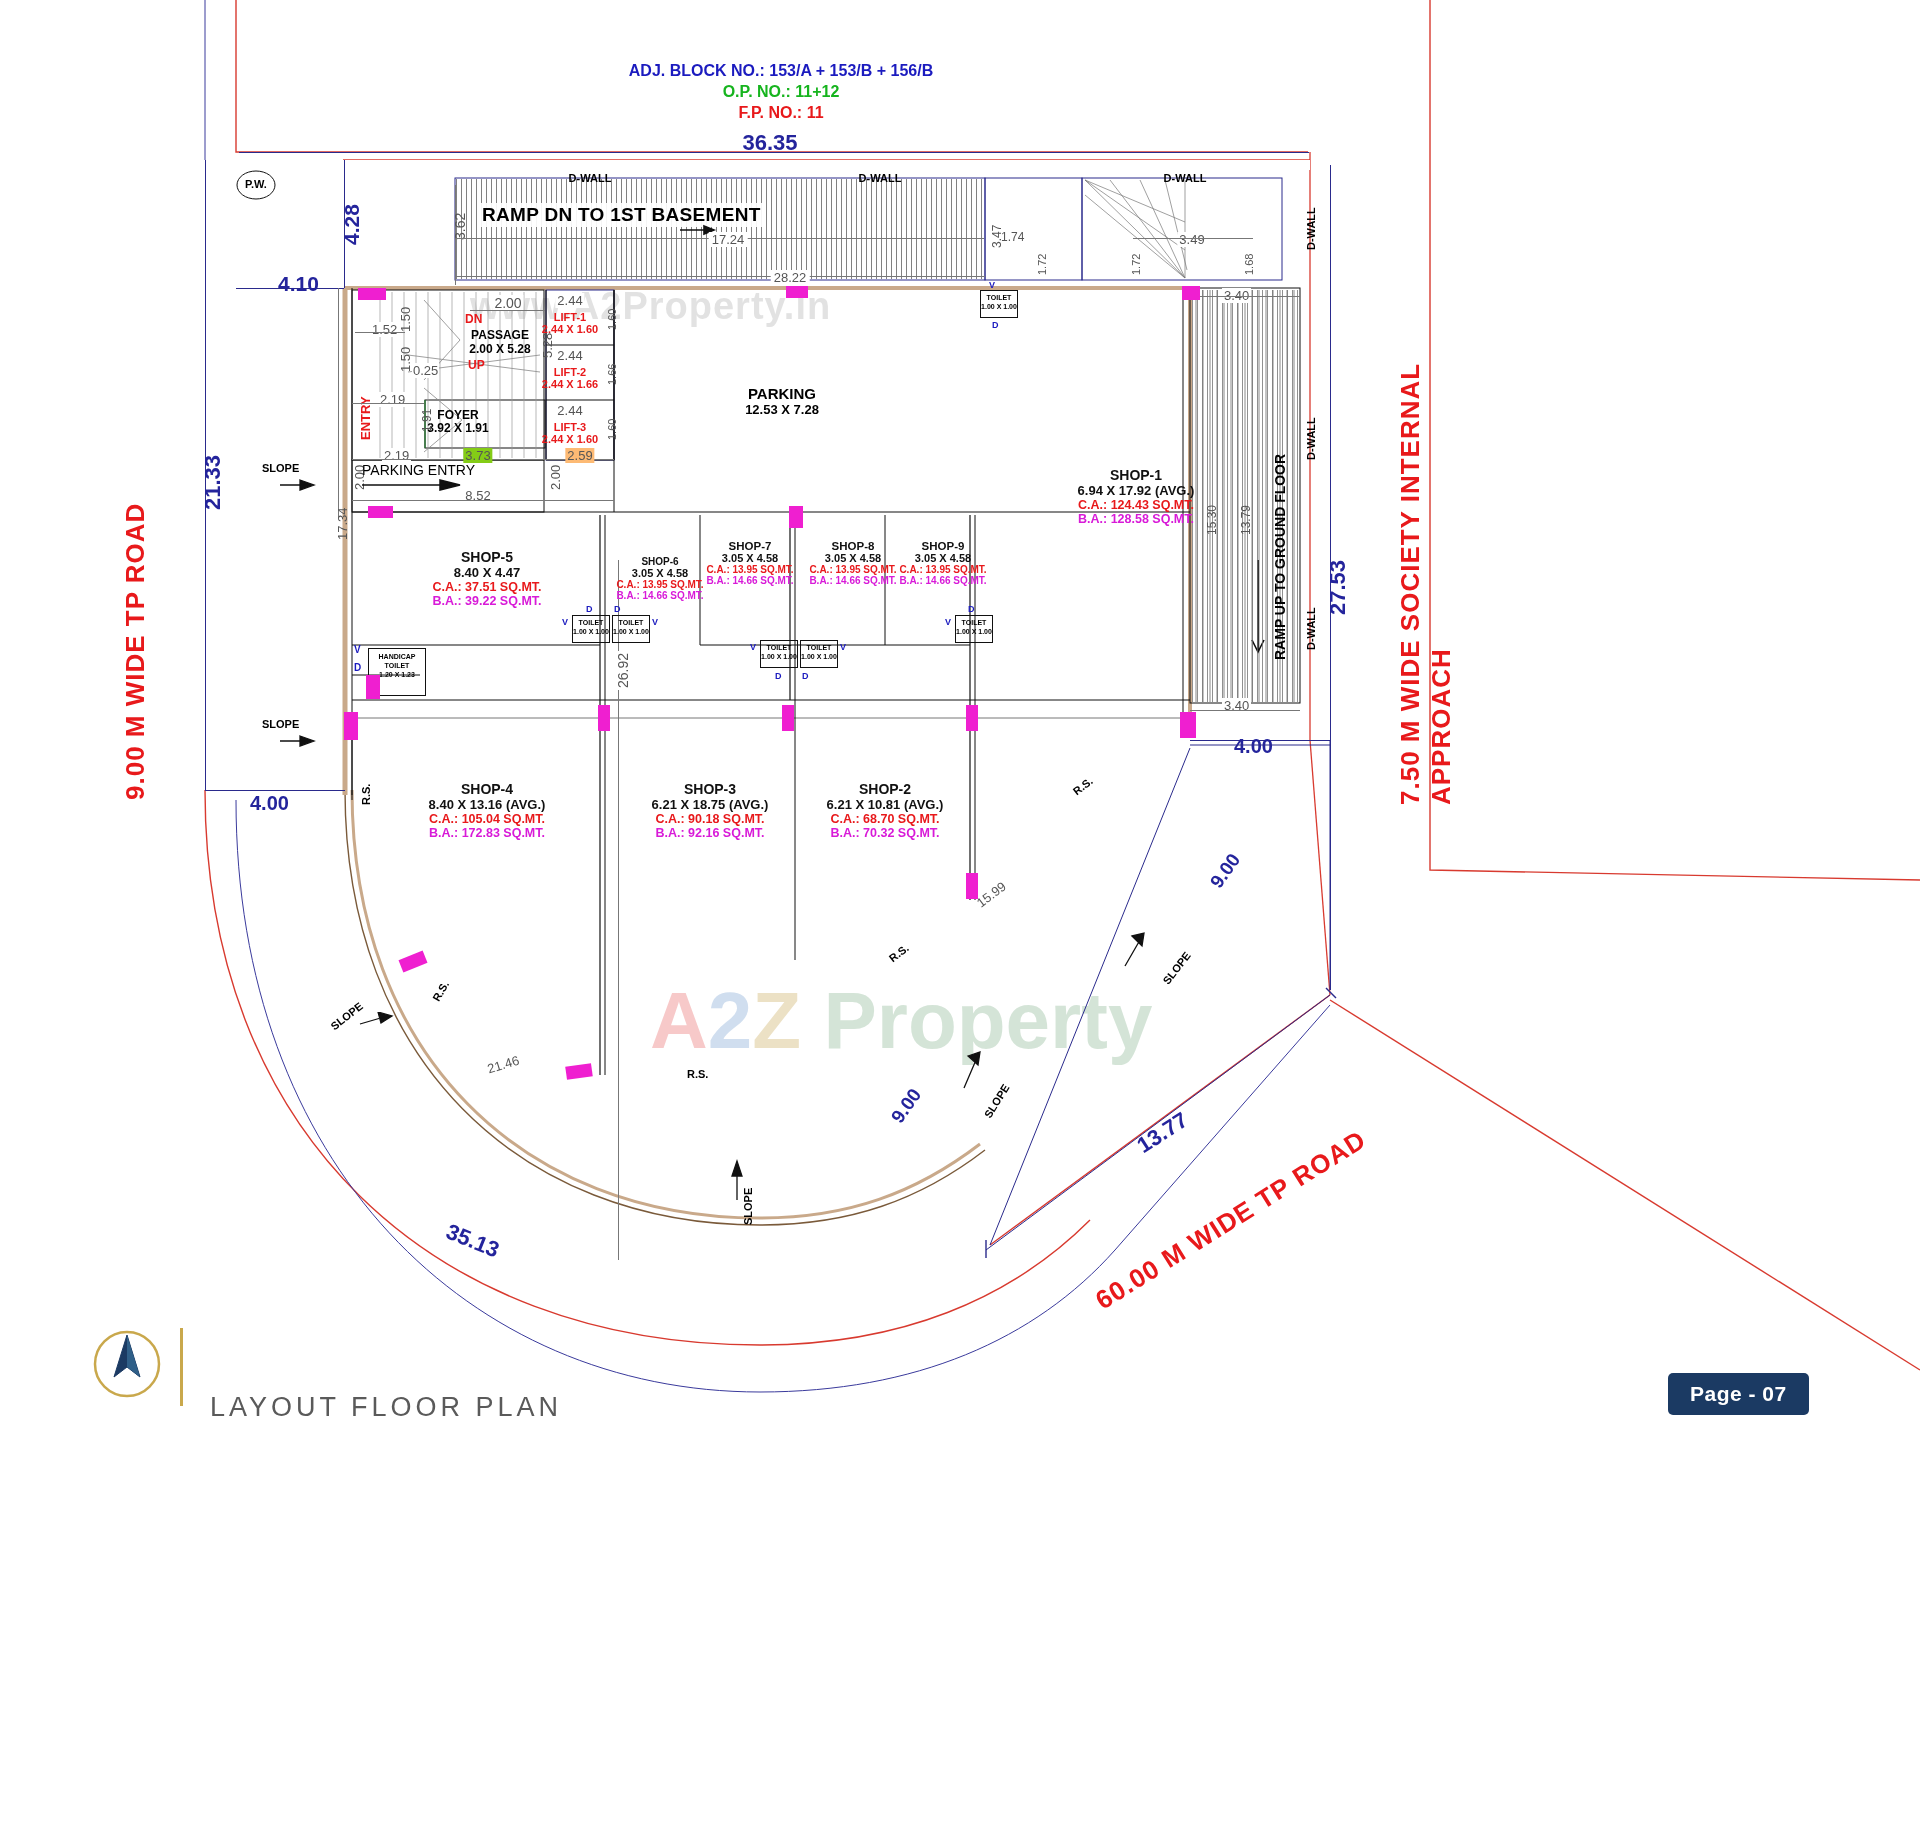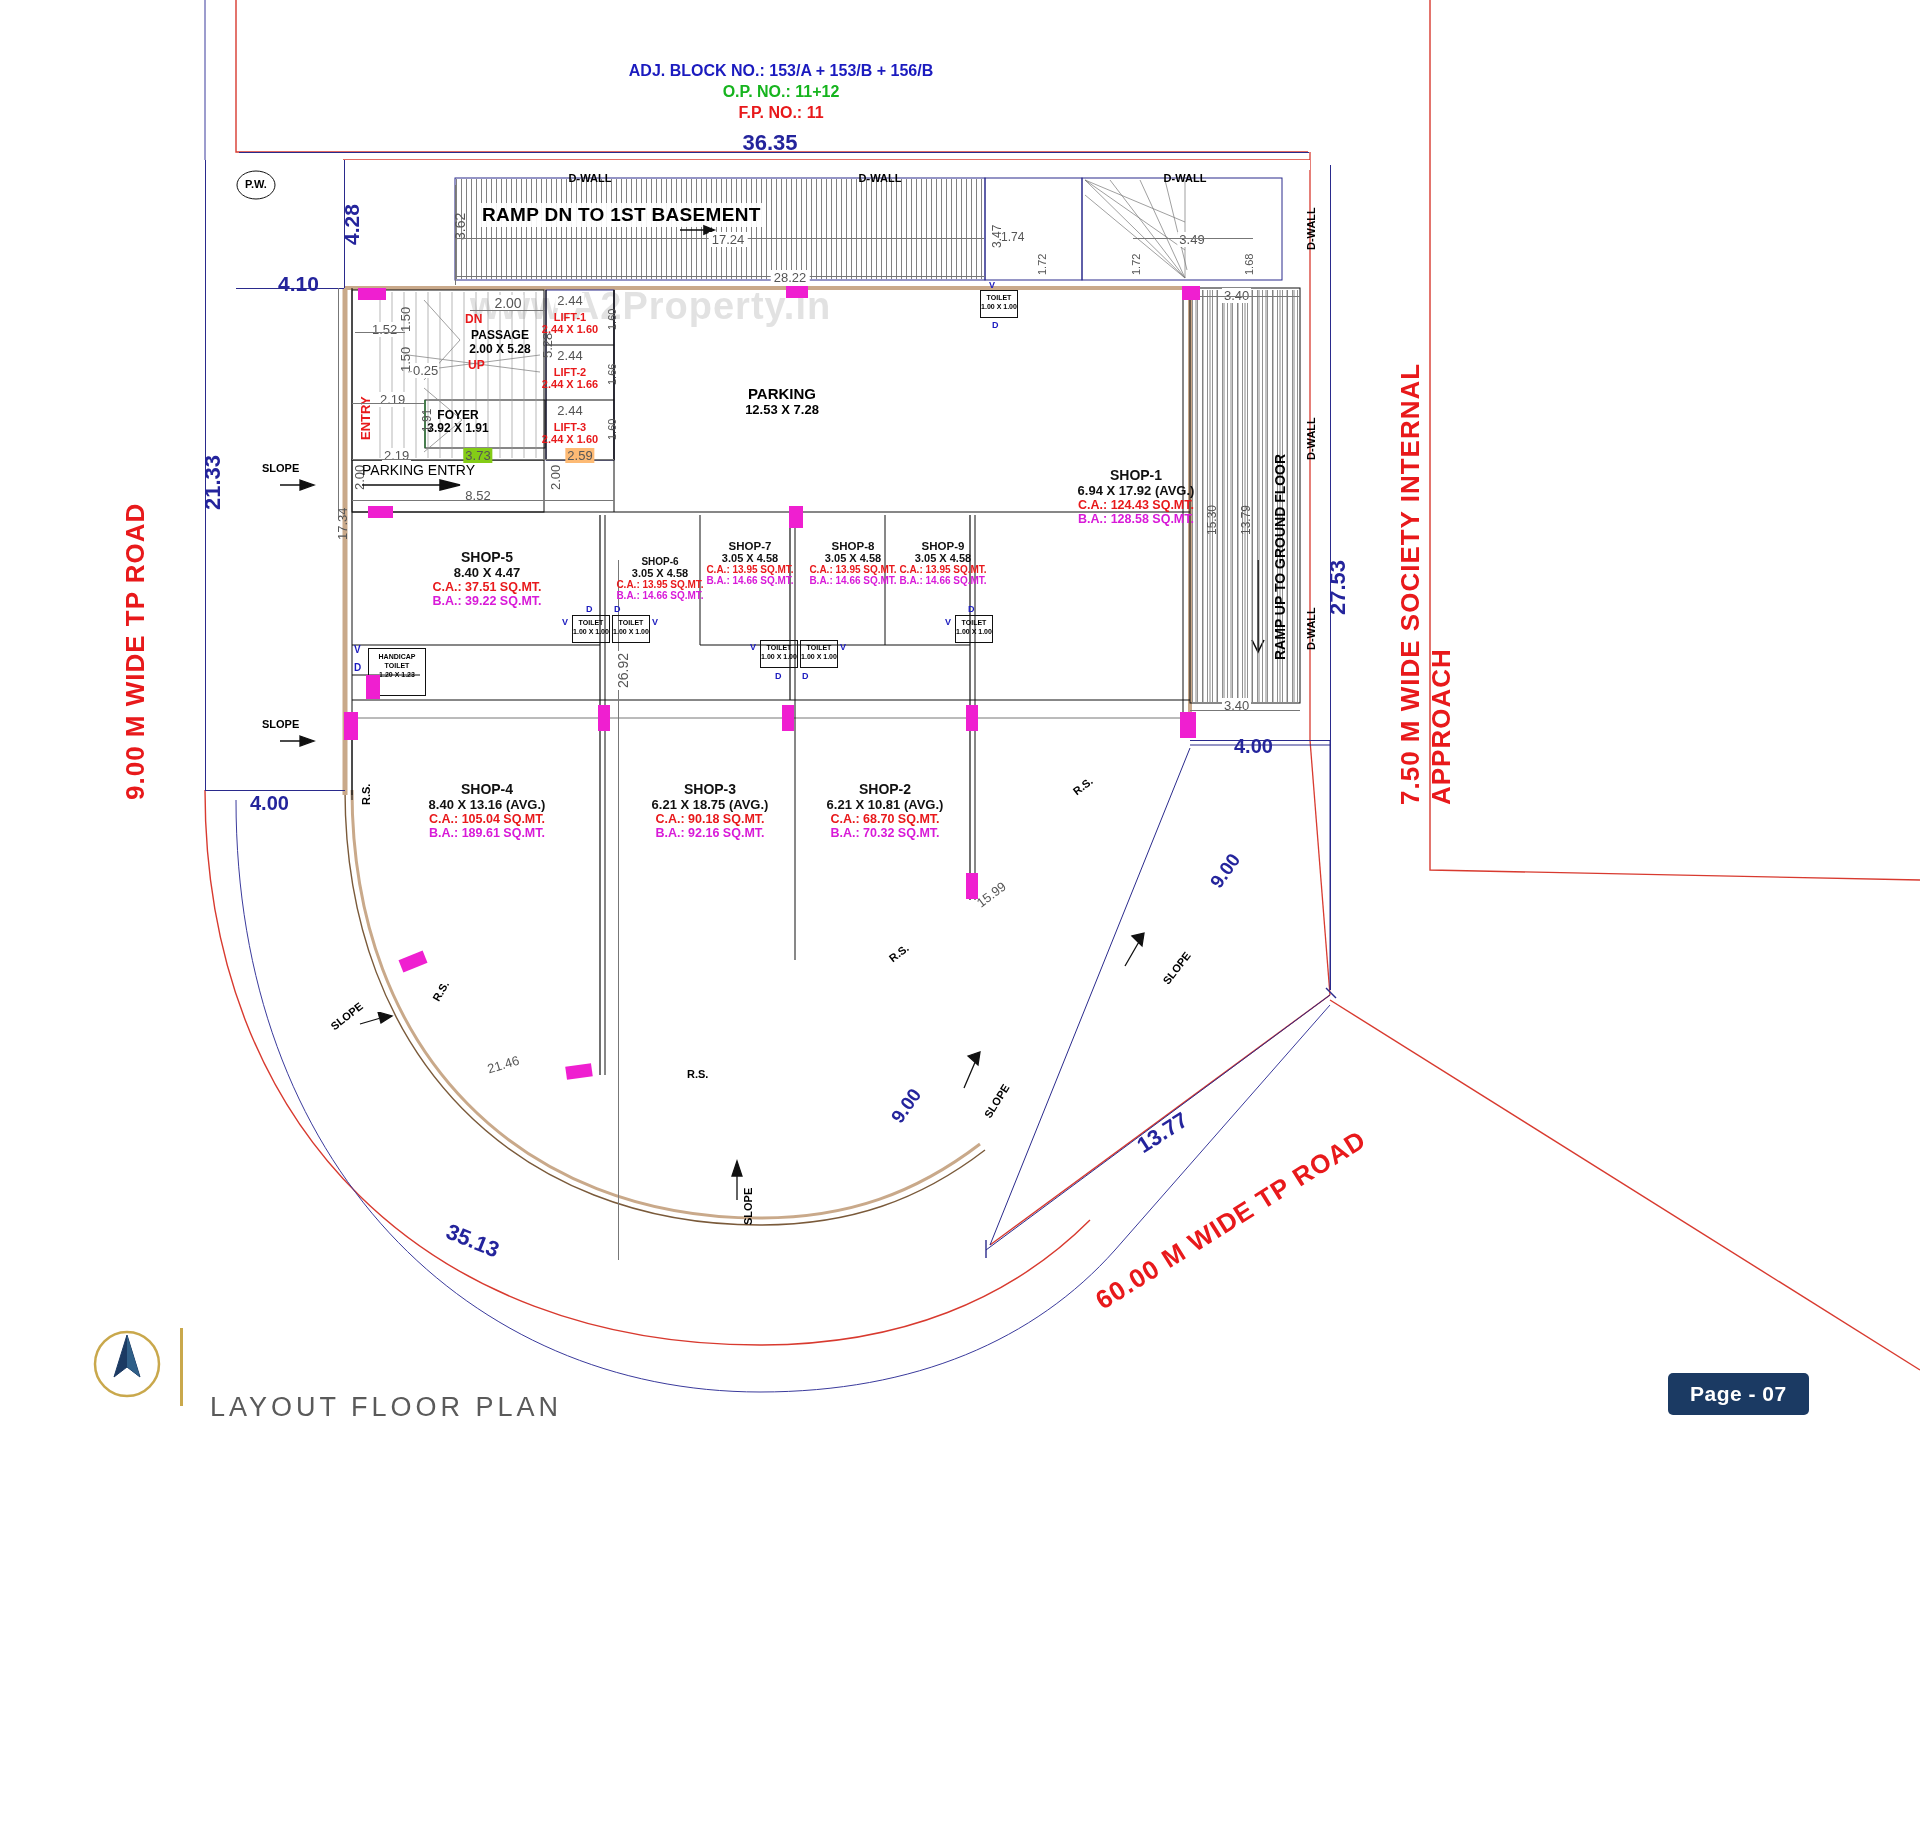--- a/index.html
+++ b/index.html
@@ -36,20 +36,23 @@
   .shopba{font-size:12.5px;font-weight:bold;color:#d81ad8;text-align:center;}
   .shopbox{position:absolute;transform:translateX(-50%);}
 </style>
 </head>
 <body>
 
 <div id="stage">
 
   <div class="wm" style="left:470px;top:285px;font-size:38px;letter-spacing:1px;color:rgba(150,150,150,.28);">www.A2Property.in</div>
 
+  <div class="wm" style="left:650px;top:975px;font-size:80px;">
+    <span style="color:rgba(232,100,100,.35)">A</span><span style="color:rgba(120,160,210,.35)">2</span><span style="color:rgba(200,170,90,.35)">Z</span><span style="color:rgba(150,150,150,.25)">&nbsp;</span><span style="color:rgba(120,170,130,.32)">Property</span>
+  </div>
 
   <div class="t b ctr blue" style="left:781px;top:62px;font-size:16px;">ADJ. BLOCK NO.: 153/A + 153/B + 156/B</div>
   <div class="t b ctr green" style="left:781px;top:83px;font-size:16px;">O.P. NO.: 11+12</div>
   <div class="t b ctr red" style="left:781px;top:104px;font-size:16px;">F.P. NO.: 11</div>
 
   <svg class="abs" width="1920" height="1840" style="left:0;top:0;">
 
     <path d="M236,0 L236,152 L1308,152" fill="none" stroke="#d83a2f" stroke-width="1.4"></path>
     <path d="M205,0 L205,160" fill="none" stroke="#3a3a9c" stroke-width="1"></path>
 
@@ -345,21 +348,21 @@
     <div class="shoptitle" style="font-size:11.5px;">SHOP-9</div>
     <div class="shopdim" style="font-size:11px;">3.05 X 4.58</div>
     <div class="shopca" style="font-size:10px;">C.A.: 13.95 SQ.MT.</div>
     <div class="shopba" style="font-size:10px;">B.A.: 14.66 SQ.MT.</div>
   </div>
 
   <div class="shopbox" style="left:487px;top:781px;">
     <div class="shoptitle">SHOP-4</div>
     <div class="shopdim">8.40 X 13.16 (AVG.)</div>
     <div class="shopca">C.A.: 105.04 SQ.MT.</div>
-    <div class="shopba">B.A.: 189.61 SQ.MT.</div>
+    <div class="shopba">B.A.: 172.83 SQ.MT.</div>
   </div>
 
   <div class="shopbox" style="left:710px;top:781px;">
     <div class="shoptitle">SHOP-3</div>
     <div class="shopdim">6.21 X 18.75 (AVG.)</div>
     <div class="shopca">C.A.: 90.18 SQ.MT.</div>
     <div class="shopba">B.A.: 92.16 SQ.MT.</div>
   </div>
 
   <div class="shopbox" style="left:885px;top:781px;">

